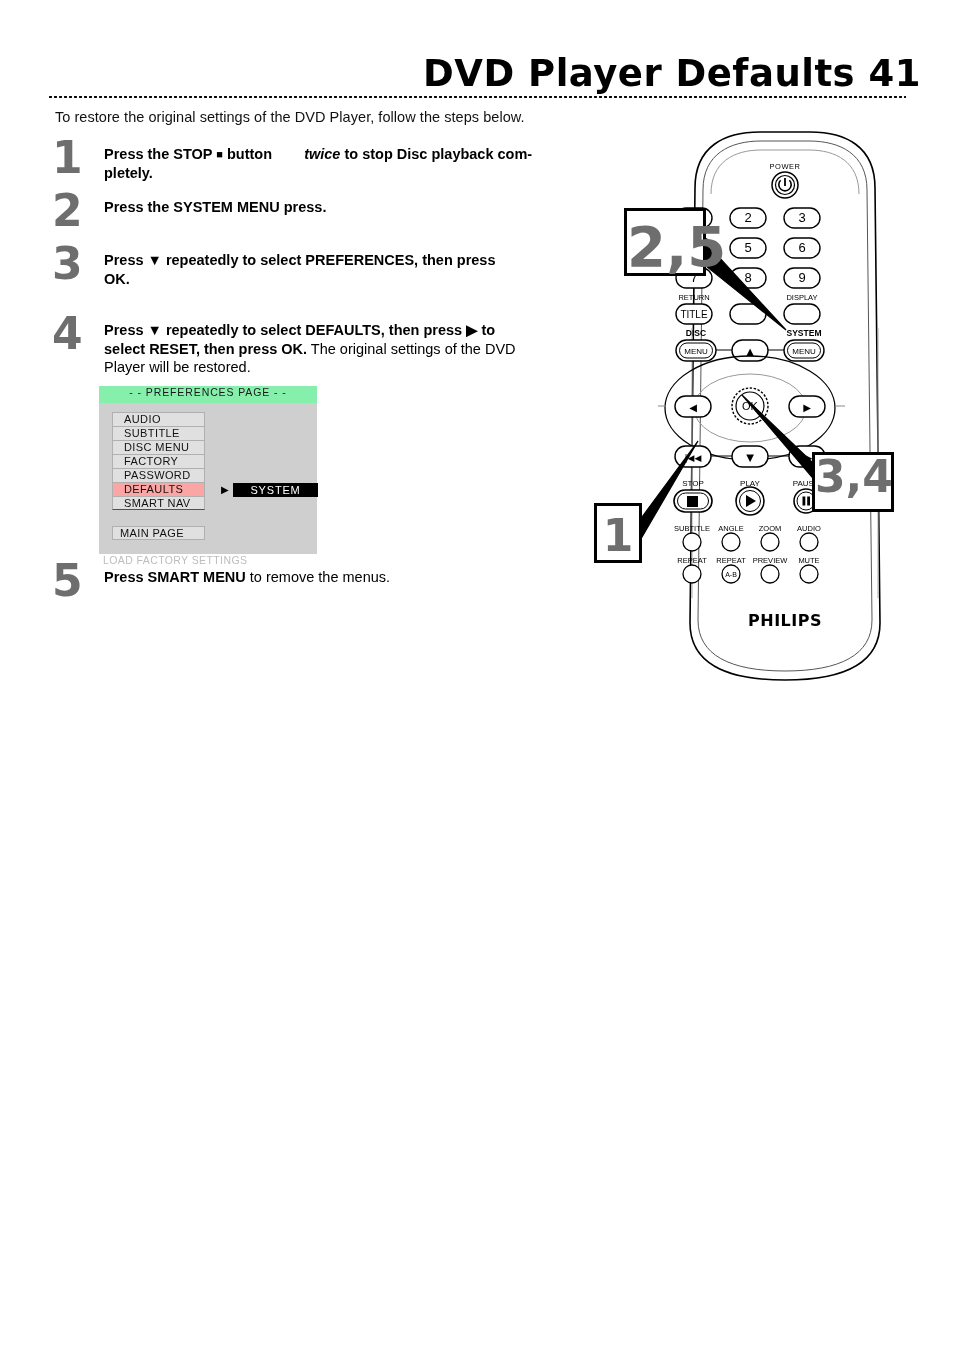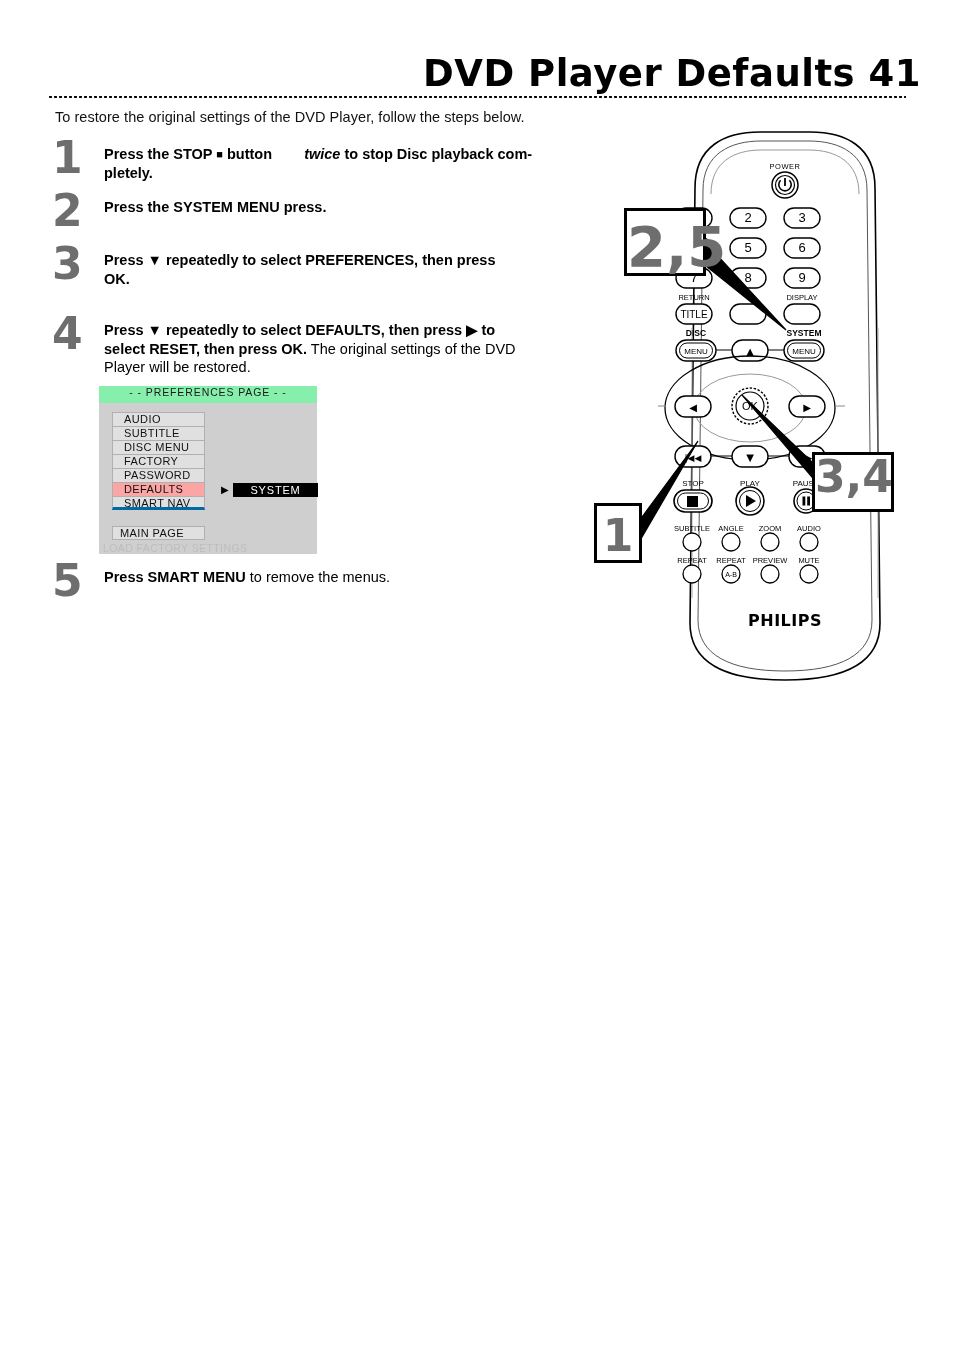--- a/index.html
+++ b/index.html
@@ -98,21 +98,21 @@
     width: 93px;
     background: #e0e0e0;
     border: 1px solid #b0b0b0;
     border-bottom: none;
     font-size: 11px;
     letter-spacing: 0.4px;
     color: #111;
     padding-left: 11px;
     line-height: 13px;
   }
-  .osd-row:last-child { border-bottom: 3px solid #0369a1; }
+  .osd-row:last-child { border-bottom: 1px solid #0369a1; }
   .osd-row.selected { background: #fca5a5; }
   #osd-arrow {
     position: absolute;
     left: 108px; top: 0px;
     font-size: 10px;
     color: #000;
     line-height: 14px;
   }
   #osd-reset {
     position: absolute;
@@ -131,21 +131,21 @@
     background: #e0e0e0;
     border: 1px solid #b0b0b0;
     font-size: 11px;
     letter-spacing: 0.4px;
     padding-left: 7px;
     line-height: 12px;
     color: #111;
   }
   #osd-footer {
     margin-left: 4px;
-    margin-top: 2px;
+    margin-top: 14px;
     font-size: 10.5px;
     letter-spacing: 0.4px;
     color: #bdbdbd;
   }
 
   
   #remote-wrap {
     position: absolute;
     left: 640px; top: 128px;
     width: 290px; height: 565px;

